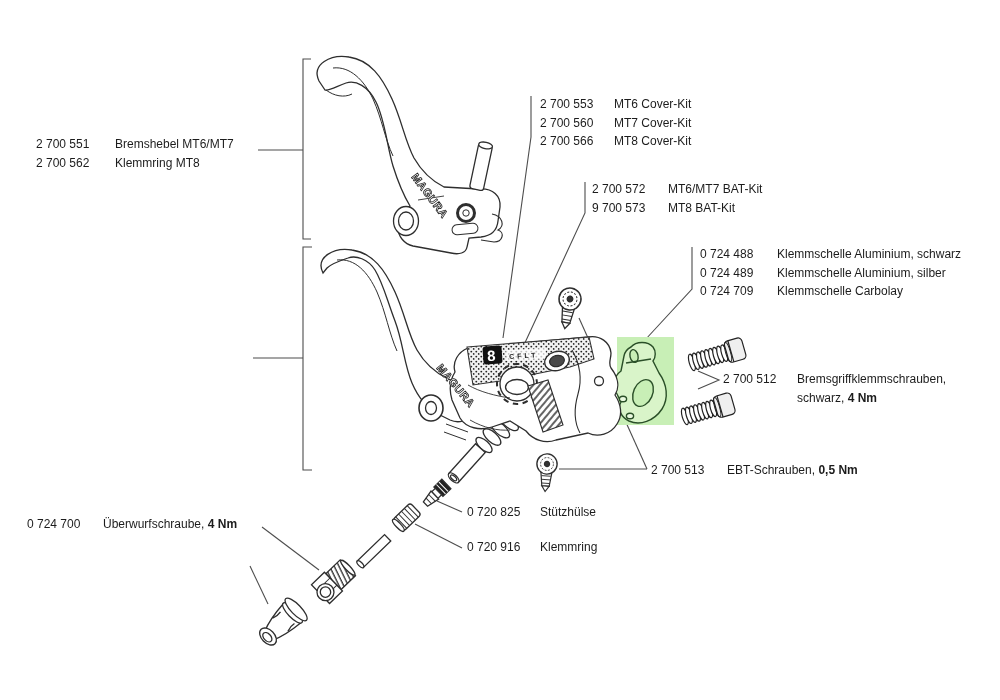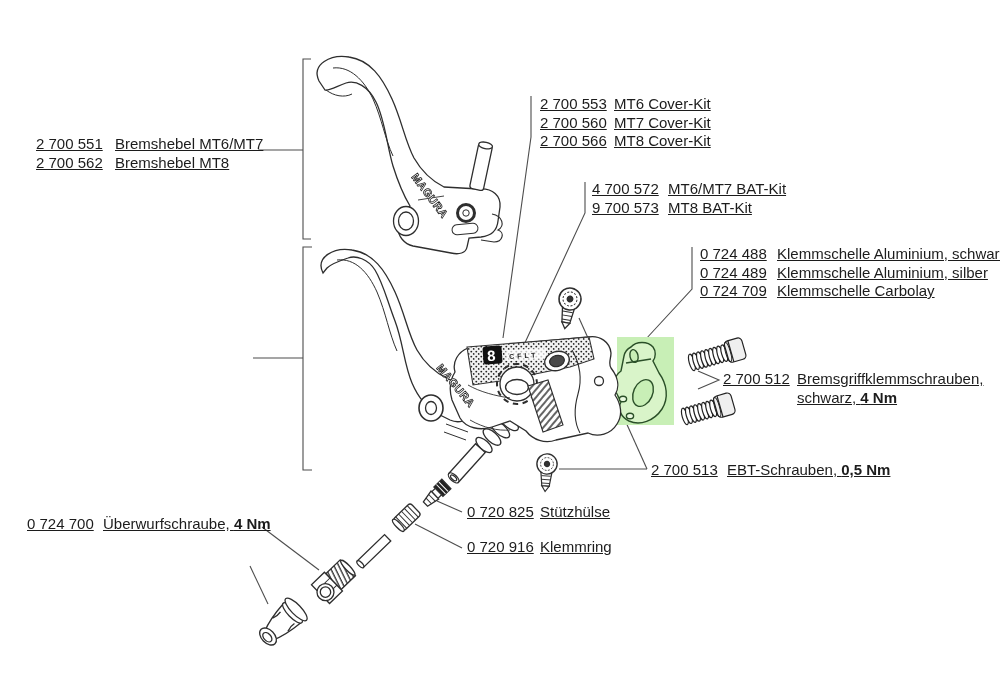--- a/index.html
+++ b/index.html
@@ -1,21 +1,21 @@
 <!DOCTYPE html>
 <html><head>
 <meta charset="utf-8">
 <style>
   html,body{margin:0;padding:0;background:#fff;}
   .stage{
     position:relative;width:1000px;height:700px;background:#ffffff;
     font-family:"Liberation Sans",sans-serif;color:#1c1c1c;overflow:hidden;
   }
   .artwork{position:absolute;left:0;top:0;width:1000px;height:700px;}
-  .plabel{position:absolute;white-space:nowrap;font-size:15px;line-height:18.5px;text-decoration:underline;--nw:76px;}
+  .plabel{position:absolute;white-space:nowrap;font-size:12px;line-height:18.5px;--nw:76px;}
   .prow{display:flex;}
   .pnum{display:inline-block;width:var(--nw);flex:0 0 var(--nw);}
   .pname b{font-weight:700;}
   b{font-weight:700;text-align:center;}
   svg text{font-family:"Liberation Sans",sans-serif;}
 </style>
 </head>
 <body>
 
 <div class="stage">
@@ -245,42 +245,42 @@
     </g>
   </svg>
 
   <div class="plabel" style="left:36px;top:135px;--nw:79px">
     <div class="prow">
       <span class="pnum">2 700 551</span>
       <span class="pname">Bremshebel MT6/MT7</span>
     </div>
     <div class="prow">
       <span class="pnum">2 700 562</span>
-      <span class="pname">Bremshebel MT8</span>
+      <span class="pname">Klemmring MT8</span>
     </div>
   </div>
 
   <div class="plabel" style="left:540px;top:95px;--nw:74px">
     <div class="prow">
       <span class="pnum">2 700 553</span>
       <span class="pname">MT6 Cover-Kit</span>
     </div>
     <div class="prow">
       <span class="pnum">2 700 560</span>
       <span class="pname">MT7 Cover-Kit</span>
     </div>
     <div class="prow">
       <span class="pnum">2 700 566</span>
       <span class="pname">MT8 Cover-Kit</span>
     </div>
   </div>
 
   <div class="plabel" style="left:592px;top:180px;--nw:76px">
     <div class="prow">
-      <span class="pnum">4 700 572</span>
+      <span class="pnum">2 700 572</span>
       <span class="pname">MT6/MT7 BAT-Kit</span>
     </div>
     <div class="prow">
       <span class="pnum">9 700 573</span>
       <span class="pname">MT8 BAT-Kit</span>
     </div>
   </div>
 
   <div class="plabel" style="left:700px;top:245px;--nw:77px">
     <div class="prow">

